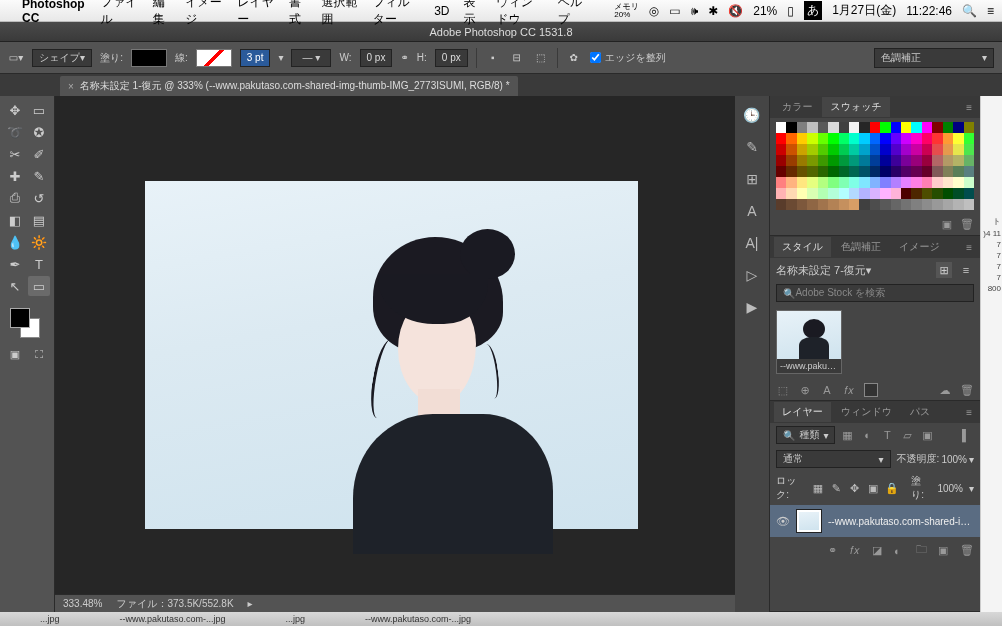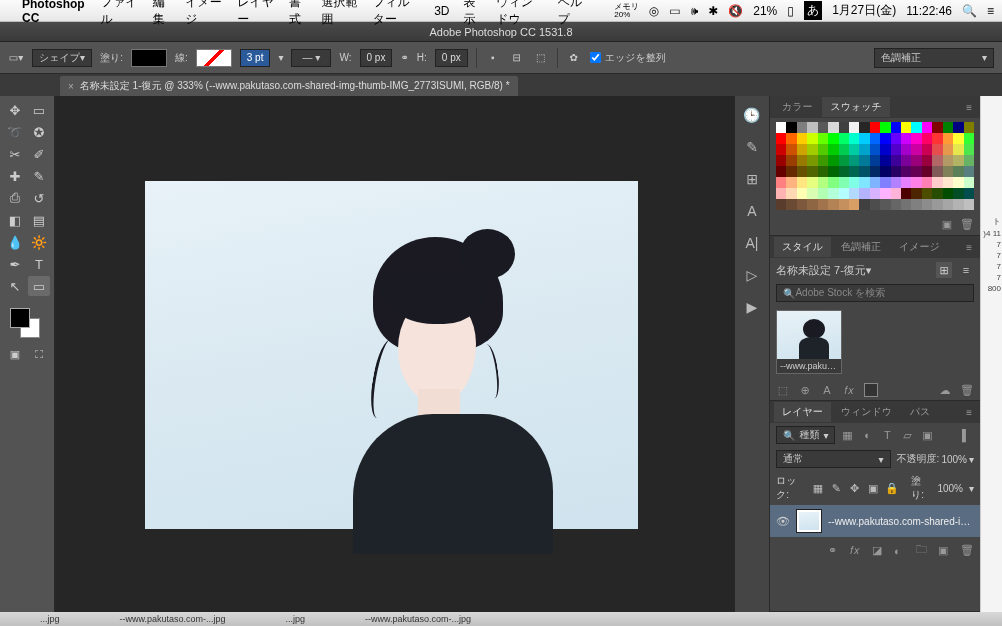--- a/index.html
+++ b/index.html
@@ -230,20 +230,25 @@
             <div class="bun"></div>
           </div>
         <div class="face"></div>
         <div class="bangs"></div>
         <div class="strand1"></div>
         <div class="strand2"></div>
         <div class="neck"></div>
         <div class="bodyc"></div>
       </div>
     </div>
+    <div class="status">
+      <span>333.48%</span>
+      <span>ファイル：373.5K/552.8K</span>
+      <span>▸</span>
+    </div>
   </div>
 
   <div class="dock-strip">
     <div class="di">🕒</div>
     <div class="di">✎</div>
     <div class="di">⊞</div>
     <div class="di">A</div>
     <div class="di">A|</div>
     <div class="di">▷</div>
     <div class="di">▶</div>

